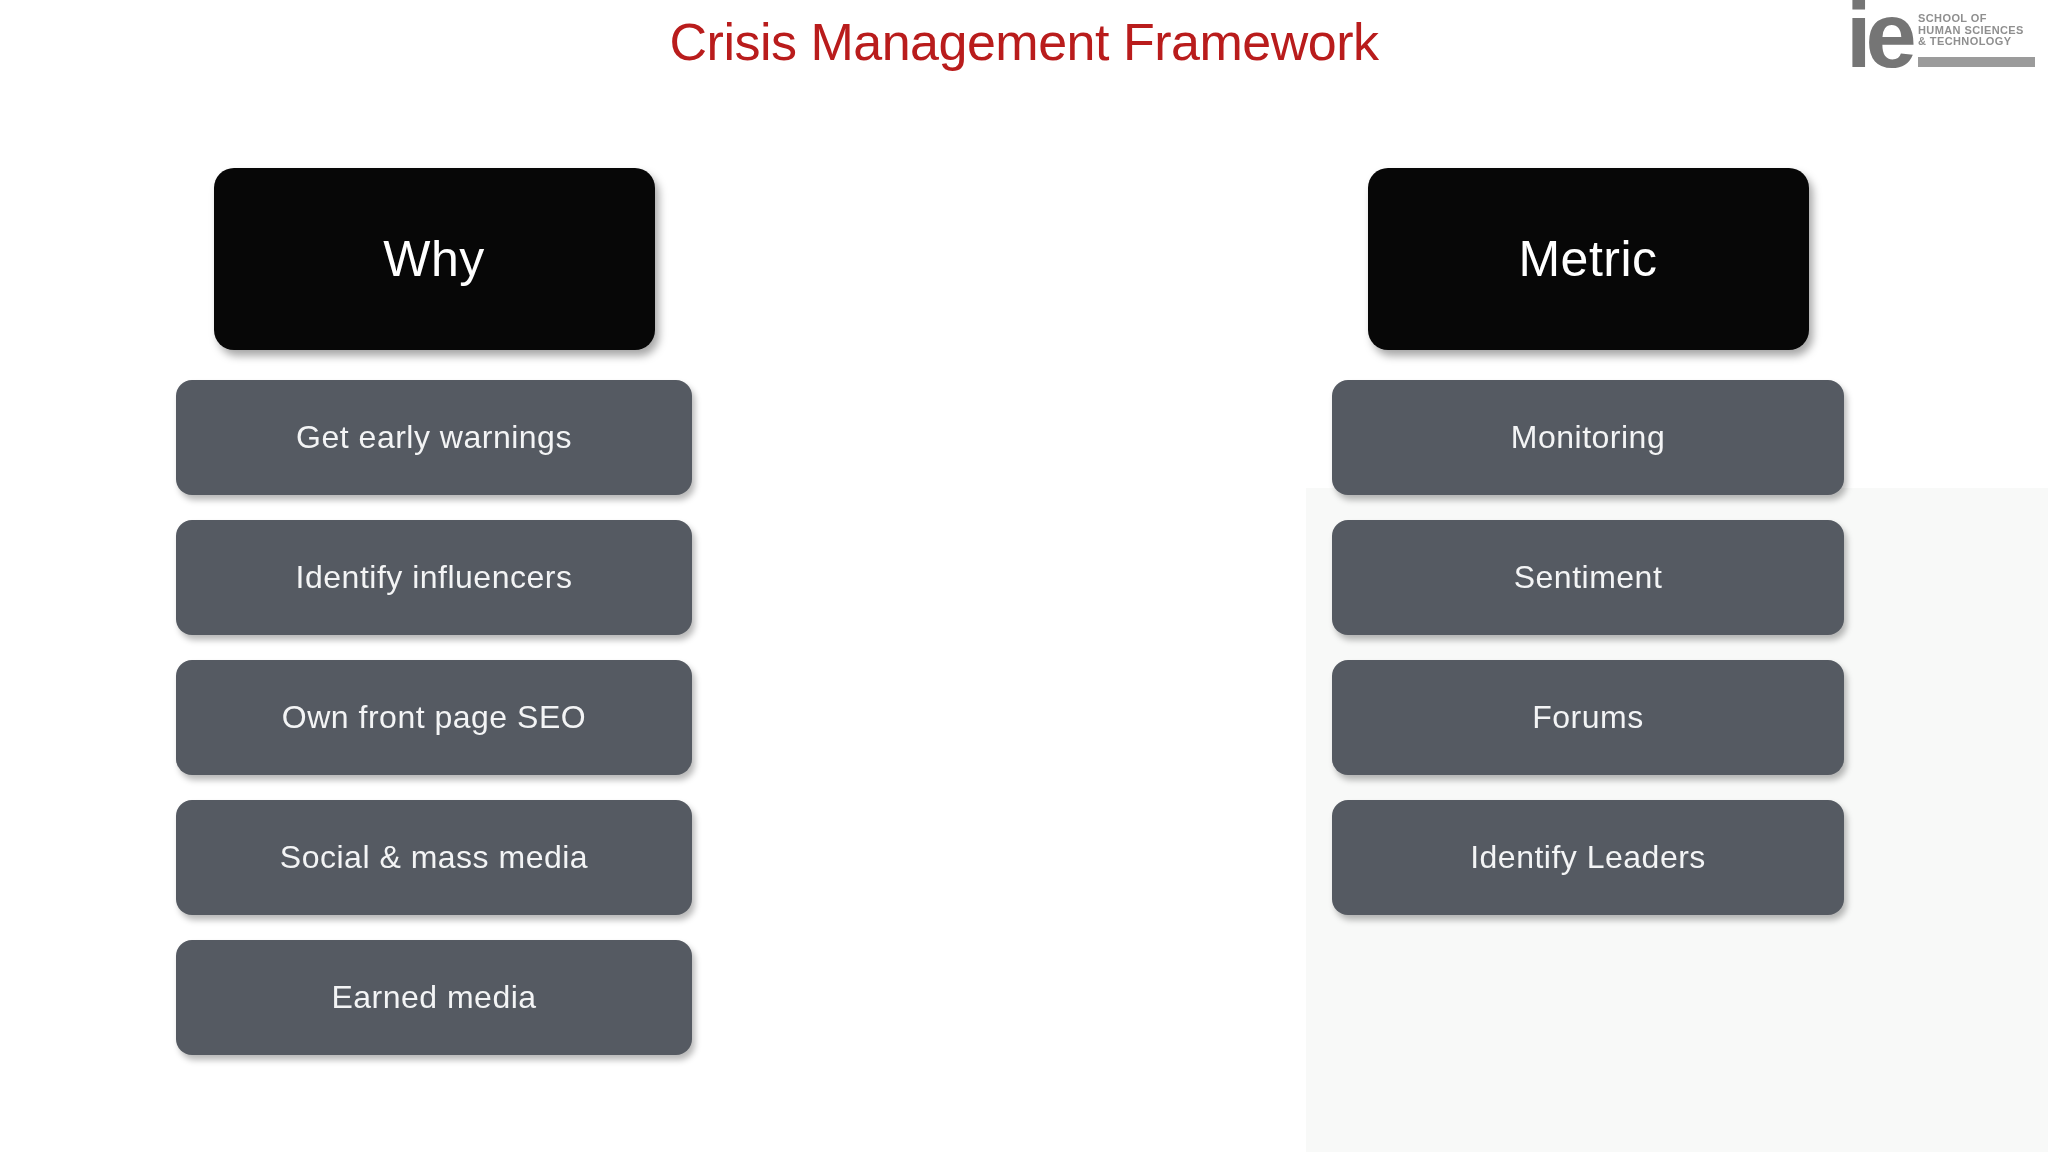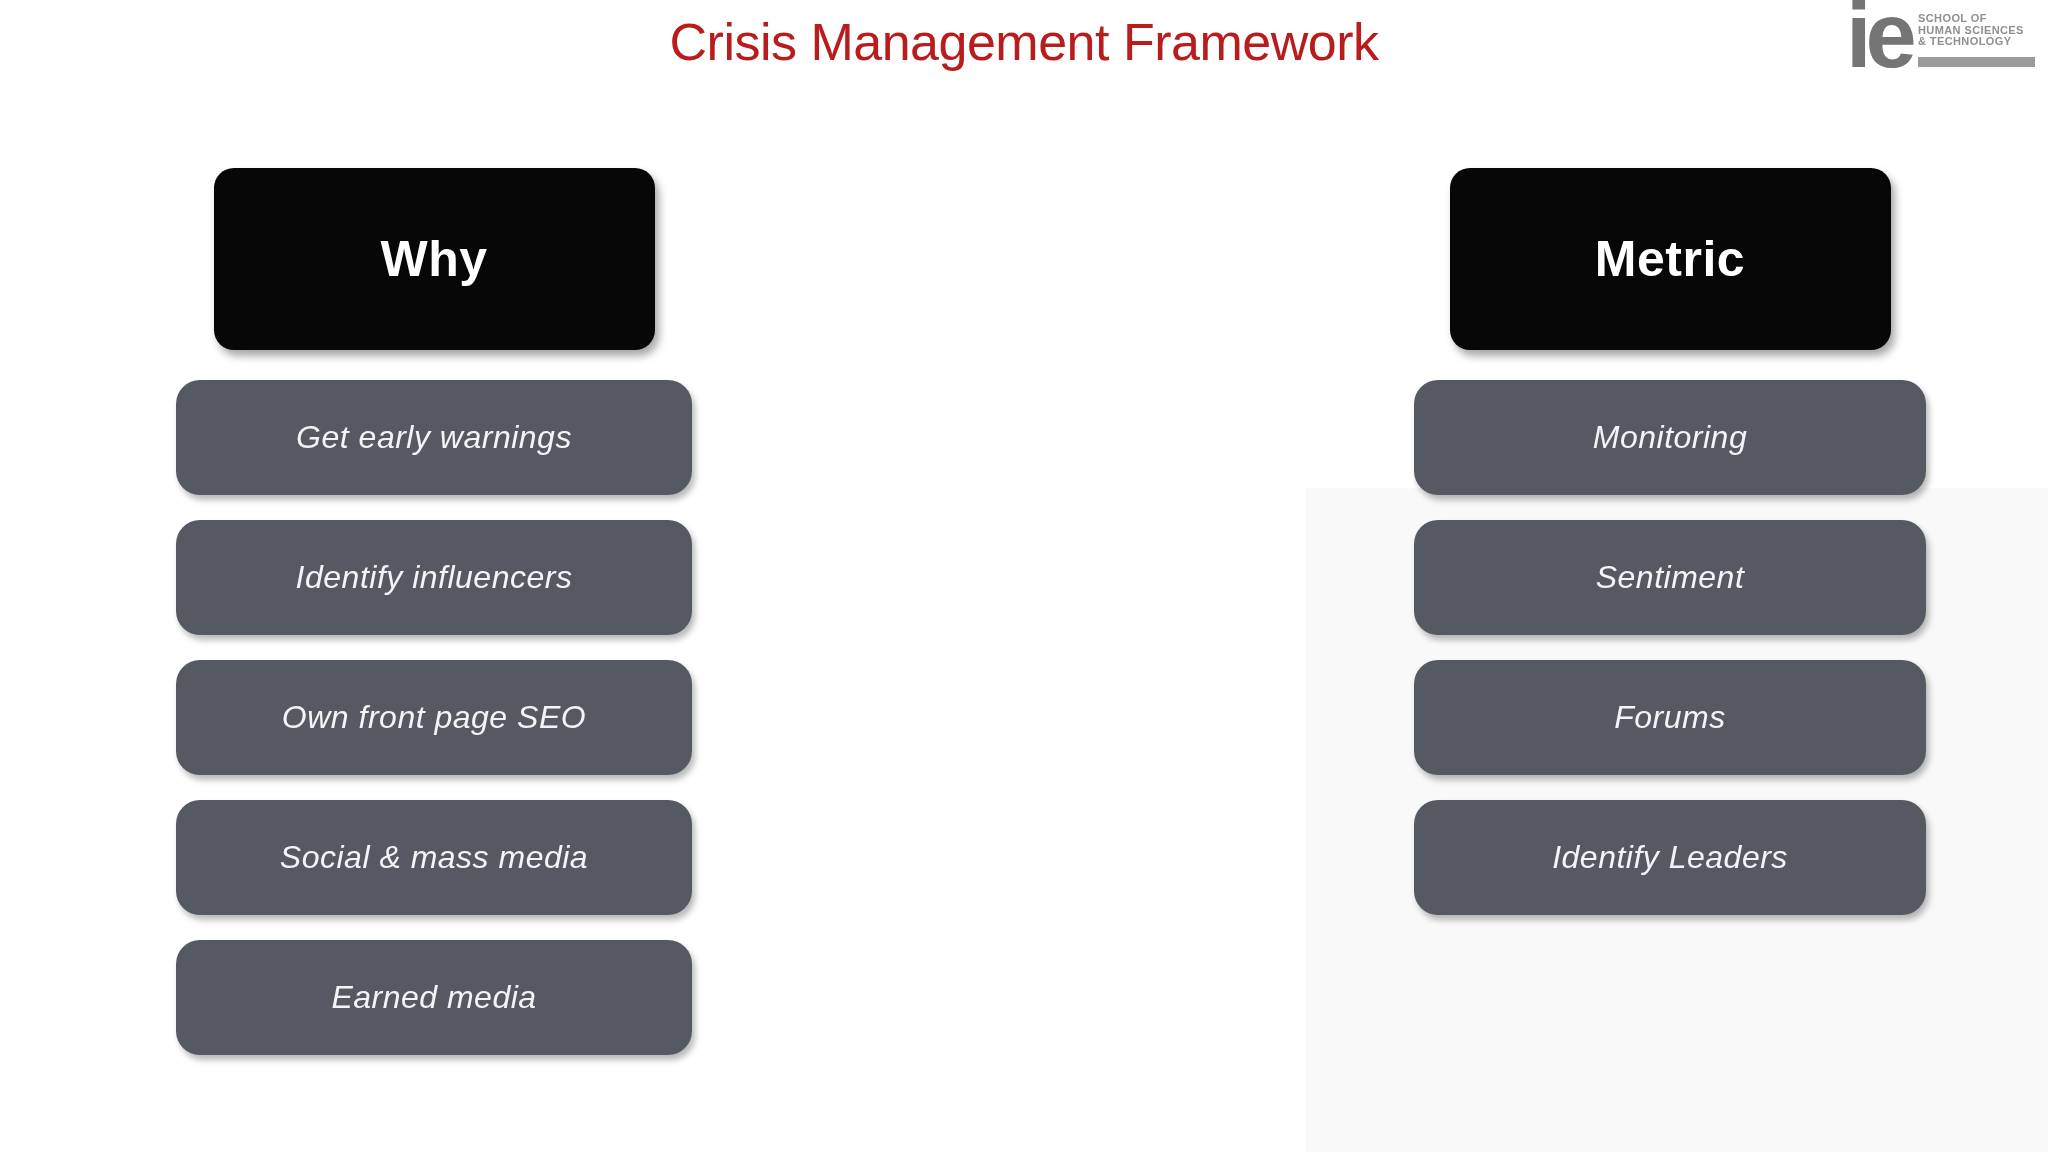--- a/index.html
+++ b/index.html
@@ -72,52 +72,51 @@
   
   .col {
     position: absolute;
     top: 168px;
     display: flex;
     flex-direction: column;
     align-items: center;
   }
   .col-why    { left: 176px;  width: 516px; }
   .col-how    { left: 765px;  width: 516px; }
-  .col-metric { left: 1414px; width: 512px; align-items: center; }
+  .col-metric { left: 1332px; width: 512px; align-items: center; }
   .header-box {
     width: 441px;
     height: 182px;
     margin-bottom: 30px;
     background: #070707;
     border-radius: 20px;
     box-shadow: 4px 6px 8px rgba(0,0,0,0.35);
     display: flex;
     align-items: center;
     justify-content: center;
     color: #ffffff;
     font-size: 50px;
-    font-weight: 700;
+    font-weight: 400;
     letter-spacing: 0.5px;
   }
   .item-box {
     width: 100%;
     height: 115px;
     margin-bottom: 25px;
     background: #555a62;
-    border-radius: 24px;
+    border-radius: 16px;
     box-shadow: 3px 5px 6px rgba(0,0,0,0.28);
     display: flex;
     align-items: center;
     justify-content: center;
     color: #f3f4f5;
     font-size: 32px;
     font-weight: 400;
     letter-spacing: 0.5px;
     white-space: pre;
-    font-style: italic;
   }
 </style>
 </head>
 <body>
 
 <div class="slide">
 
   <div class="bg-tint"></div>
 
   <h1 class="title">Crisis Management Framework</h1>

